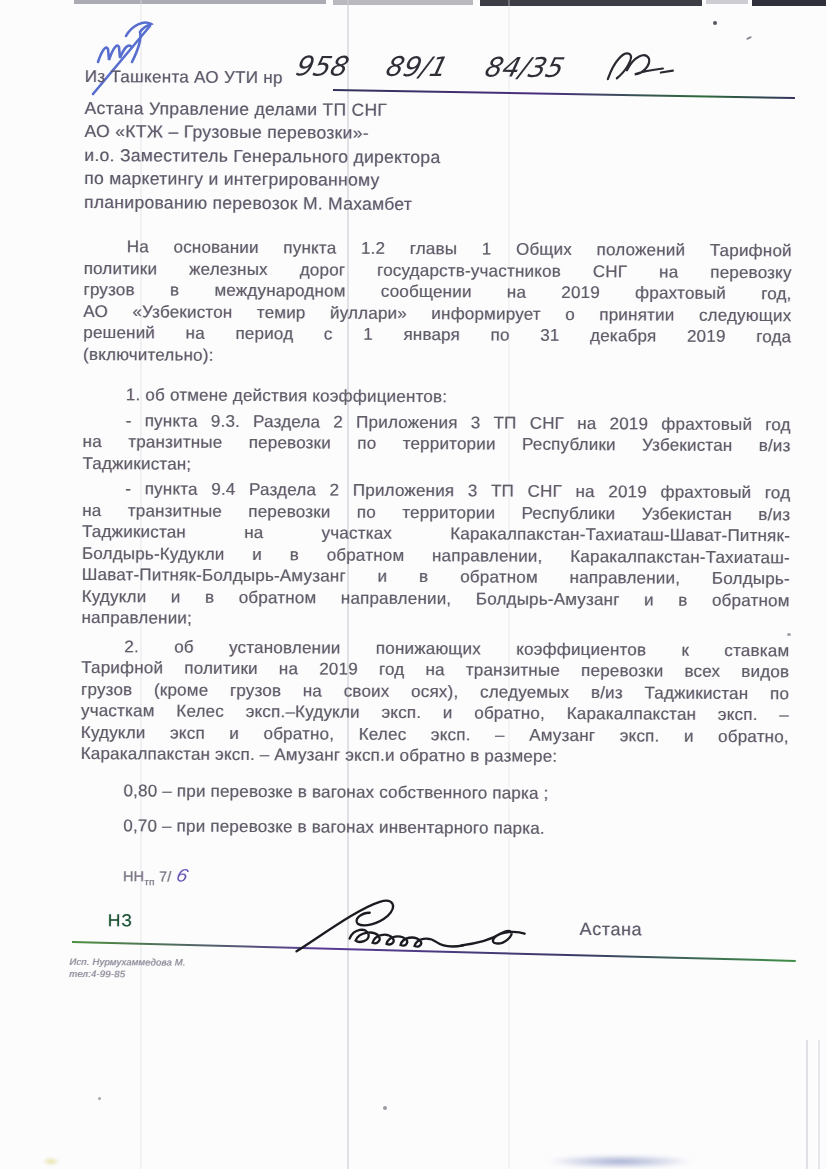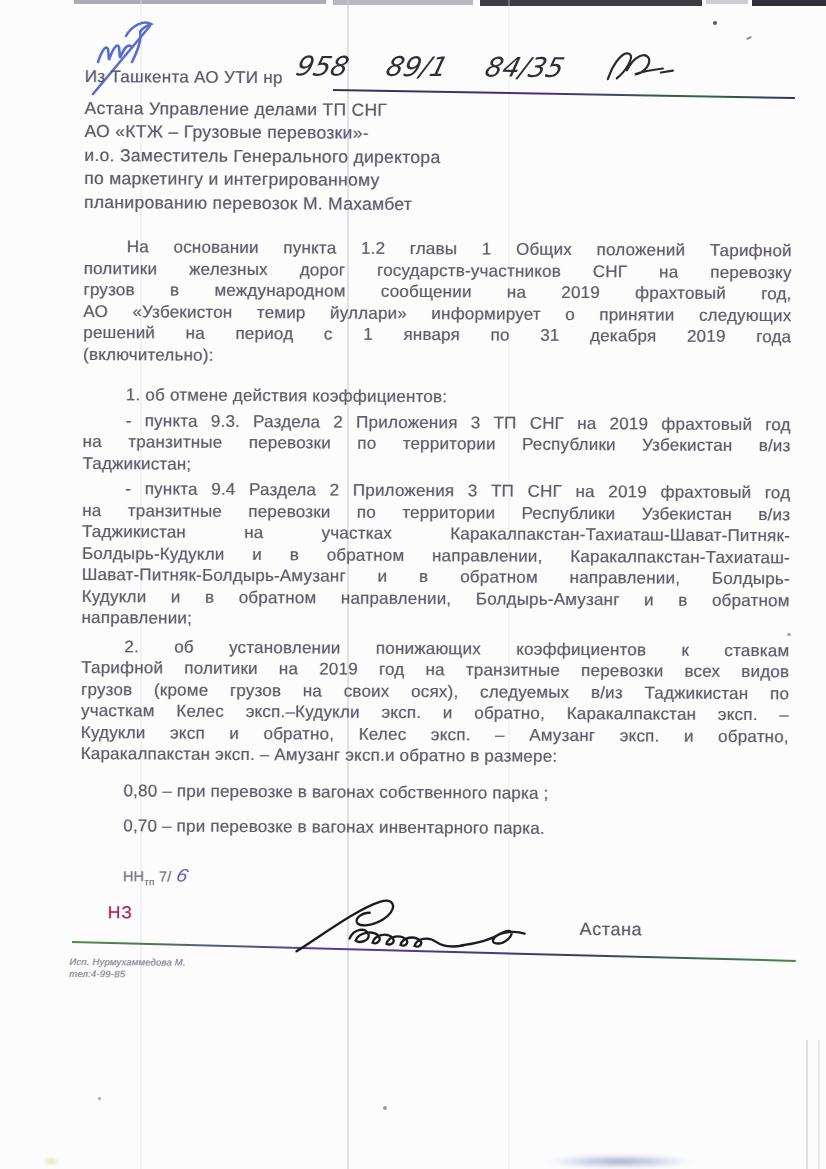--- a/index.html
+++ b/index.html
@@ -38,21 +38,21 @@
   .just { text-align:justify; text-align-last:justify; }
   .ind { text-indent:43px; }
   .rate { font-size:17px; letter-spacing:.2px; margin-left:43px; }
   .ref { font-size:14.5px; color:#7b7682; margin-left:43px; letter-spacing:.2px; }
   .ref sub { font-size:10px; }
   .hand6 {
     display:inline-block; font-size:19px; font-style:italic; color:#6a55b8;
     transform:rotate(8deg) skewX(-8deg); margin-left:6px; text-shadow:none;
   }
   .sig-row { position:relative; height:58px; }
-  .sig-left { position:absolute; left:28px; top:4px; font-size:17.5px; letter-spacing:1px; color:#be185d; }
+  .sig-left { position:absolute; left:28px; top:12px; font-size:17.5px; letter-spacing:1px; color:#14532d; }
   .sig-svg { position:absolute; left:212px; top:-4px; }
   .sig-right { position:absolute; left:500px; top:18px; font-size:18px; letter-spacing:.6px; color:#5f5a68; }
   .footer { margin-left:-10px; margin-top:0; }
   .footer div { font-size:9.5px; font-style:italic; color:#8f8a96; line-height:12px; letter-spacing:.2px; }
   .u-line { position:absolute; height:2px; transform-origin:0 0; }
 </style>
 </head>
 <body>
 
 <div class="page">

